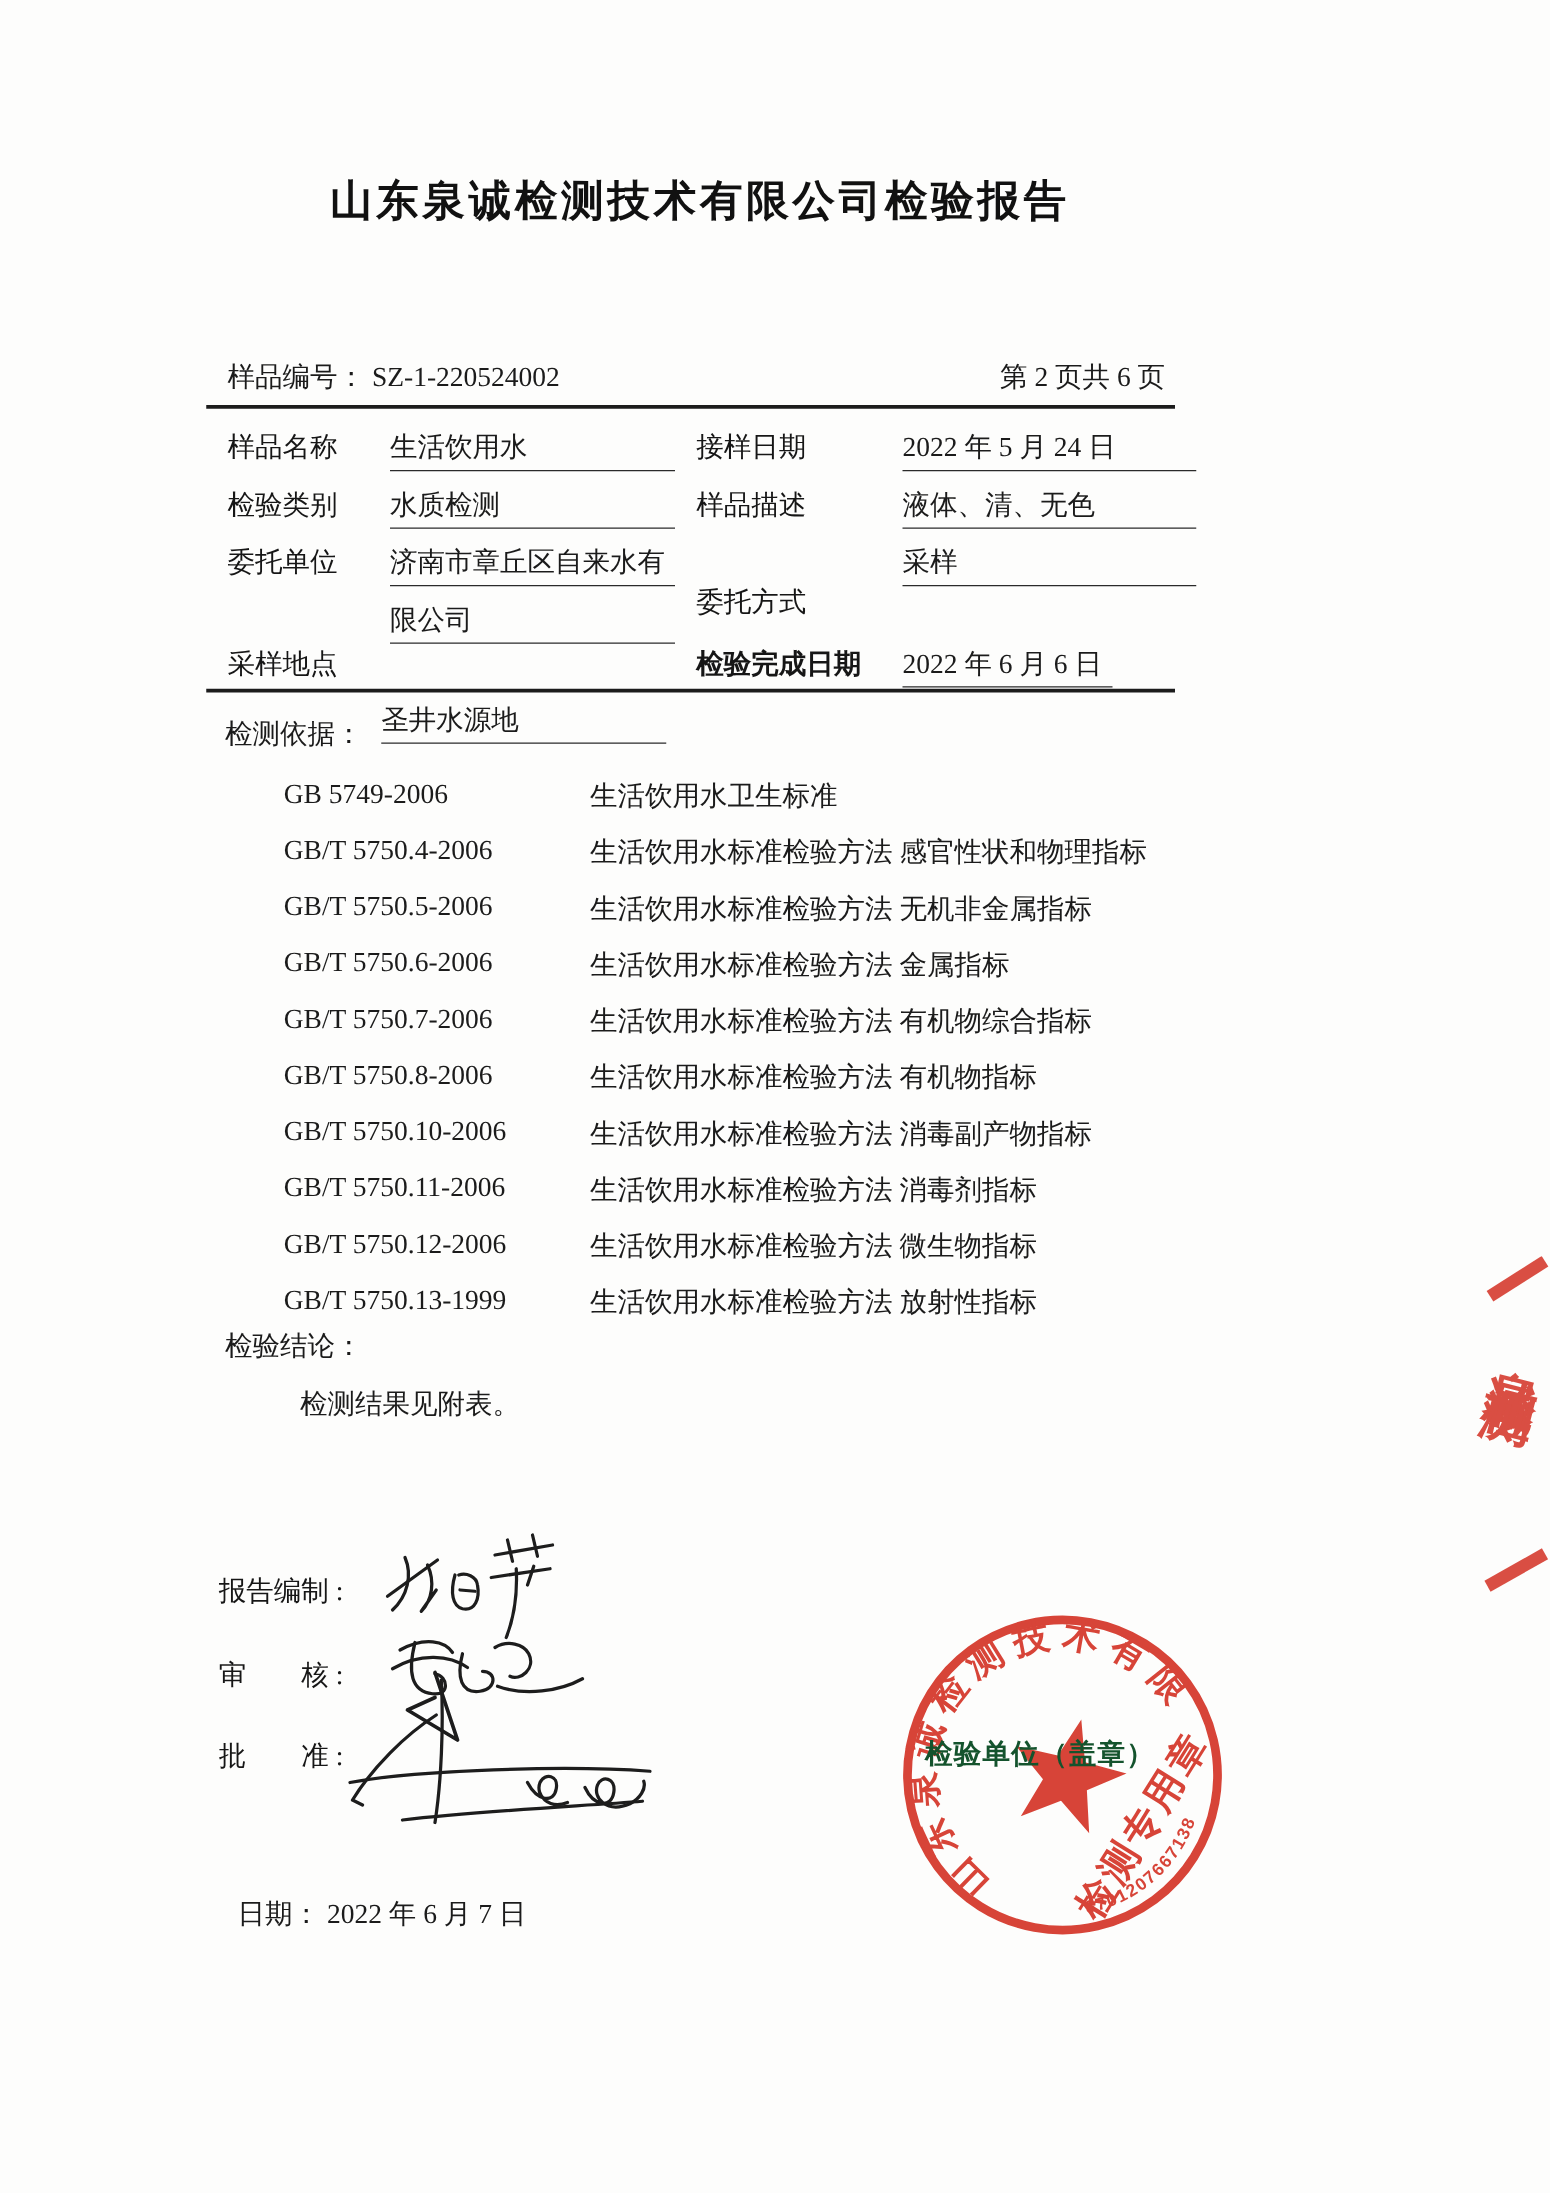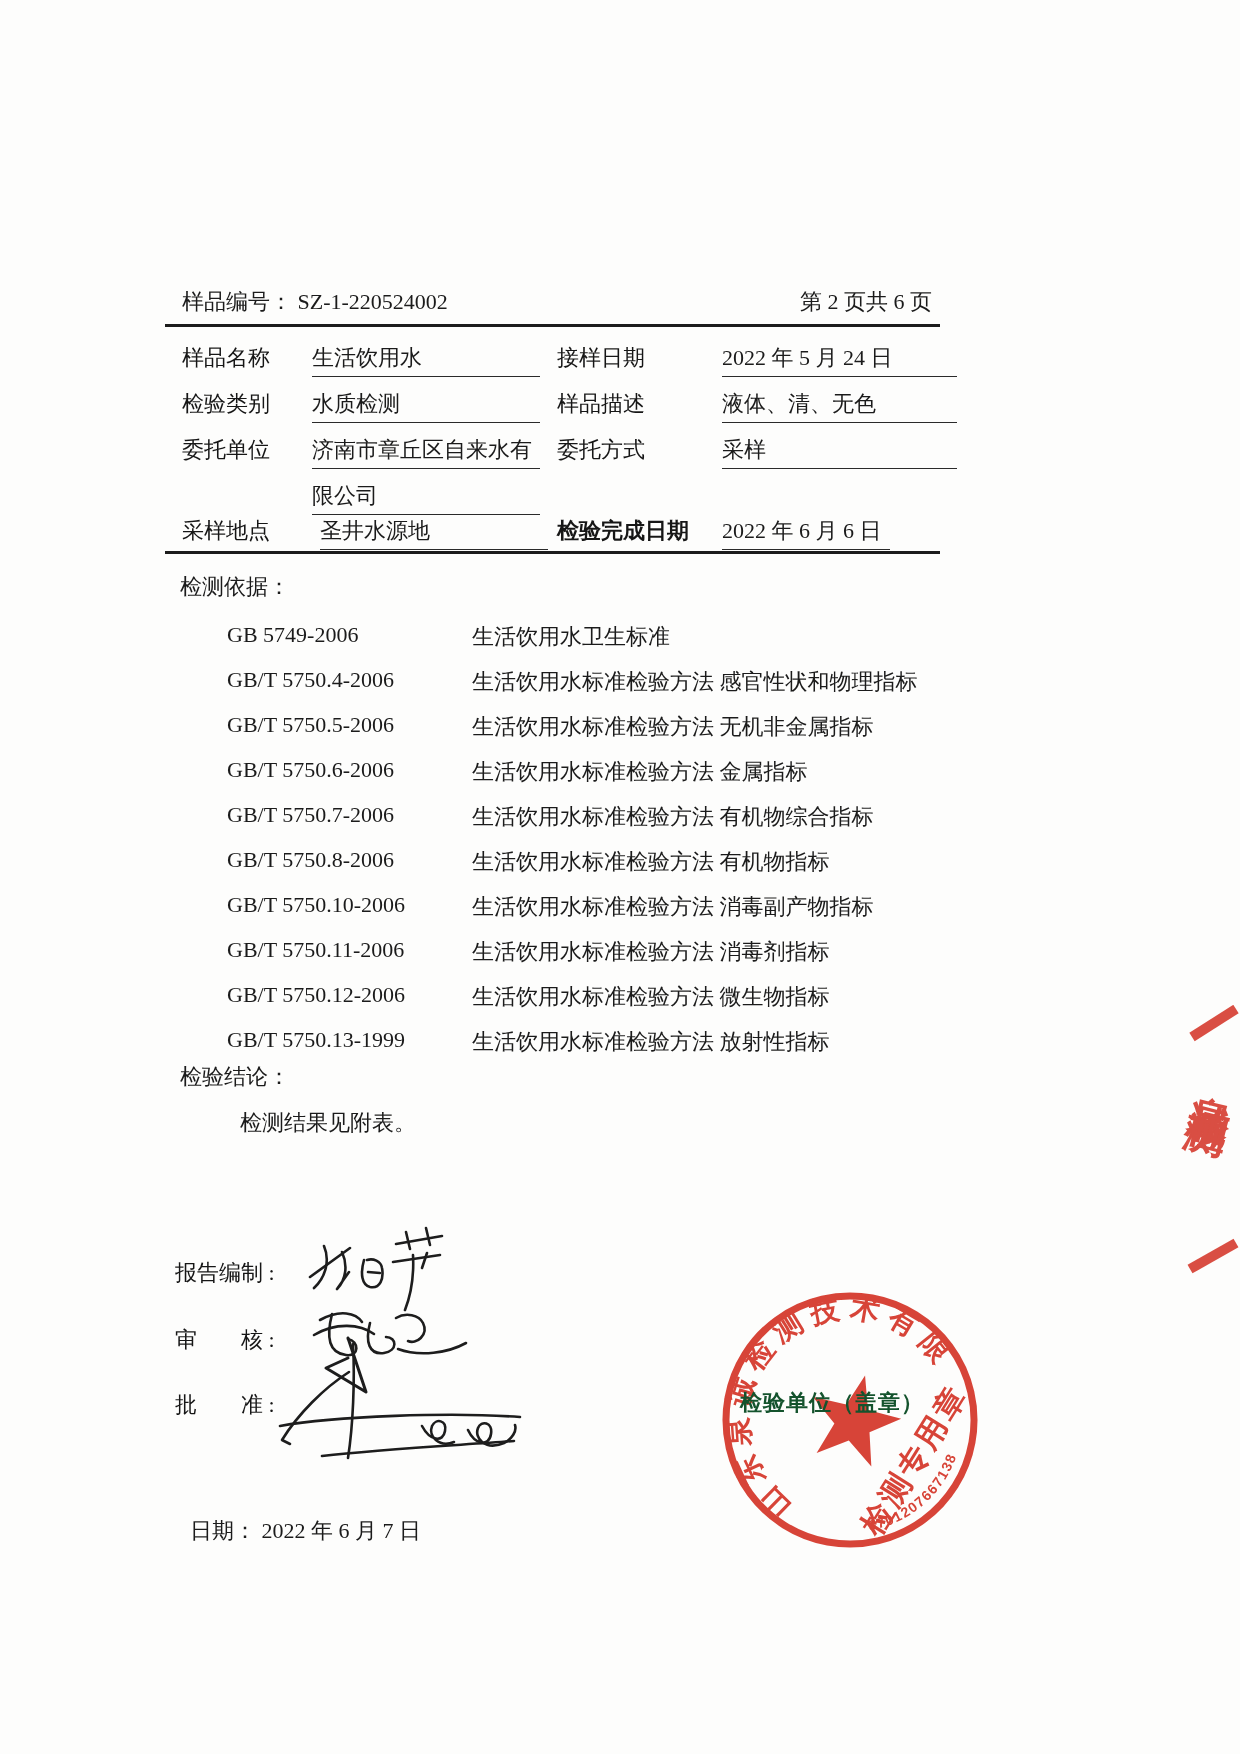--- a/index.html
+++ b/index.html
@@ -24,20 +24,21 @@
   .sig-svg path{fill:none;stroke:#1d1d1d;stroke-width:2.6;stroke-linecap:round;stroke-linejoin:round;}
   .stamp-wrap{left:712px;top:1282px;width:276px;height:276px;opacity:.93;}
   .stamp-overlay{left:740px;top:1388px;font-size:22px;color:#14532d;z-index:6;letter-spacing:1px;font-weight:bold;}
   .seam-wrap{left:1180px;top:1005px;width:60px;height:270px;overflow:hidden;opacity:.88;}.z2{z-index:2}.z3{z-index:3}
 </style>
 </head>
 <body>
 
 <div class="page">
 
+  <div class="abs title">山东泉诚检测技术有限公司检验报告</div>
 
   <div class="abs body-text" style="left:170px;top:287px;">
     <span>样品编号：</span>
     <span>SZ-1-220524002</span>
   </div>
   <div class="abs body-text" style="left:788px;top:287px;">第 2 页共 6 页</div>
 
   <div class="abs rule" style="top:324px;"></div>
 
   <div class="abs body-text" style="left:0;top:343px;">
@@ -48,29 +49,29 @@
   </div>
   <div class="abs body-text" style="left:0;top:389px;">
     <span class="abs lbl" style="left:170px;">检验类别</span>
     <span class="abs val" style="left:300px;width:228px;">水质检测</span>
     <span class="abs lbl" style="left:545px;">样品描述</span>
     <span class="abs val" style="left:710px;width:235px;">液体、清、无色</span>
   </div>
   <div class="abs body-text" style="left:0;top:435px;">
     <span class="abs lbl" style="left:170px;">委托单位</span>
     <span class="abs val" style="left:300px;width:228px;">济南市章丘区自来水有</span>
-    <span class="abs lbl" style="left:545px;">委托方式</span>
+    <span class="abs lbl" style="left:545px;margin-top:32px;">委托方式</span>
     <span class="abs val" style="left:710px;width:235px;">采样</span>
   </div>
   <div class="abs body-text" style="left:0;top:481px;">
     <span class="abs val" style="left:300px;width:228px;">限公司</span>
   </div>
   <div class="abs body-text" style="left:0;top:516px;">
     <span class="abs lbl" style="left:170px;">采样地点</span>
-    <span class="abs val" style="left:308px;width:228px;">圣井水源地</span>
+    <span class="abs val" style="left:293px;width:228px;margin-top:45px;">圣井水源地</span>
     <span class="abs lbl" style="left:545px;font-weight:bold;">检验完成日期</span>
     <span class="abs val" style="left:710px;width:168px;">2022 年 6 月 6 日</span>
   </div>
 
   <div class="abs rule" style="top:551px;"></div>
 
   <div class="abs body-text" style="left:168px;top:572px;">检测依据：</div>
 
   <div class="abs body-text" style="left:0;top:622px;">
     <span class="abs code-col">GB 5749-2006</span>

